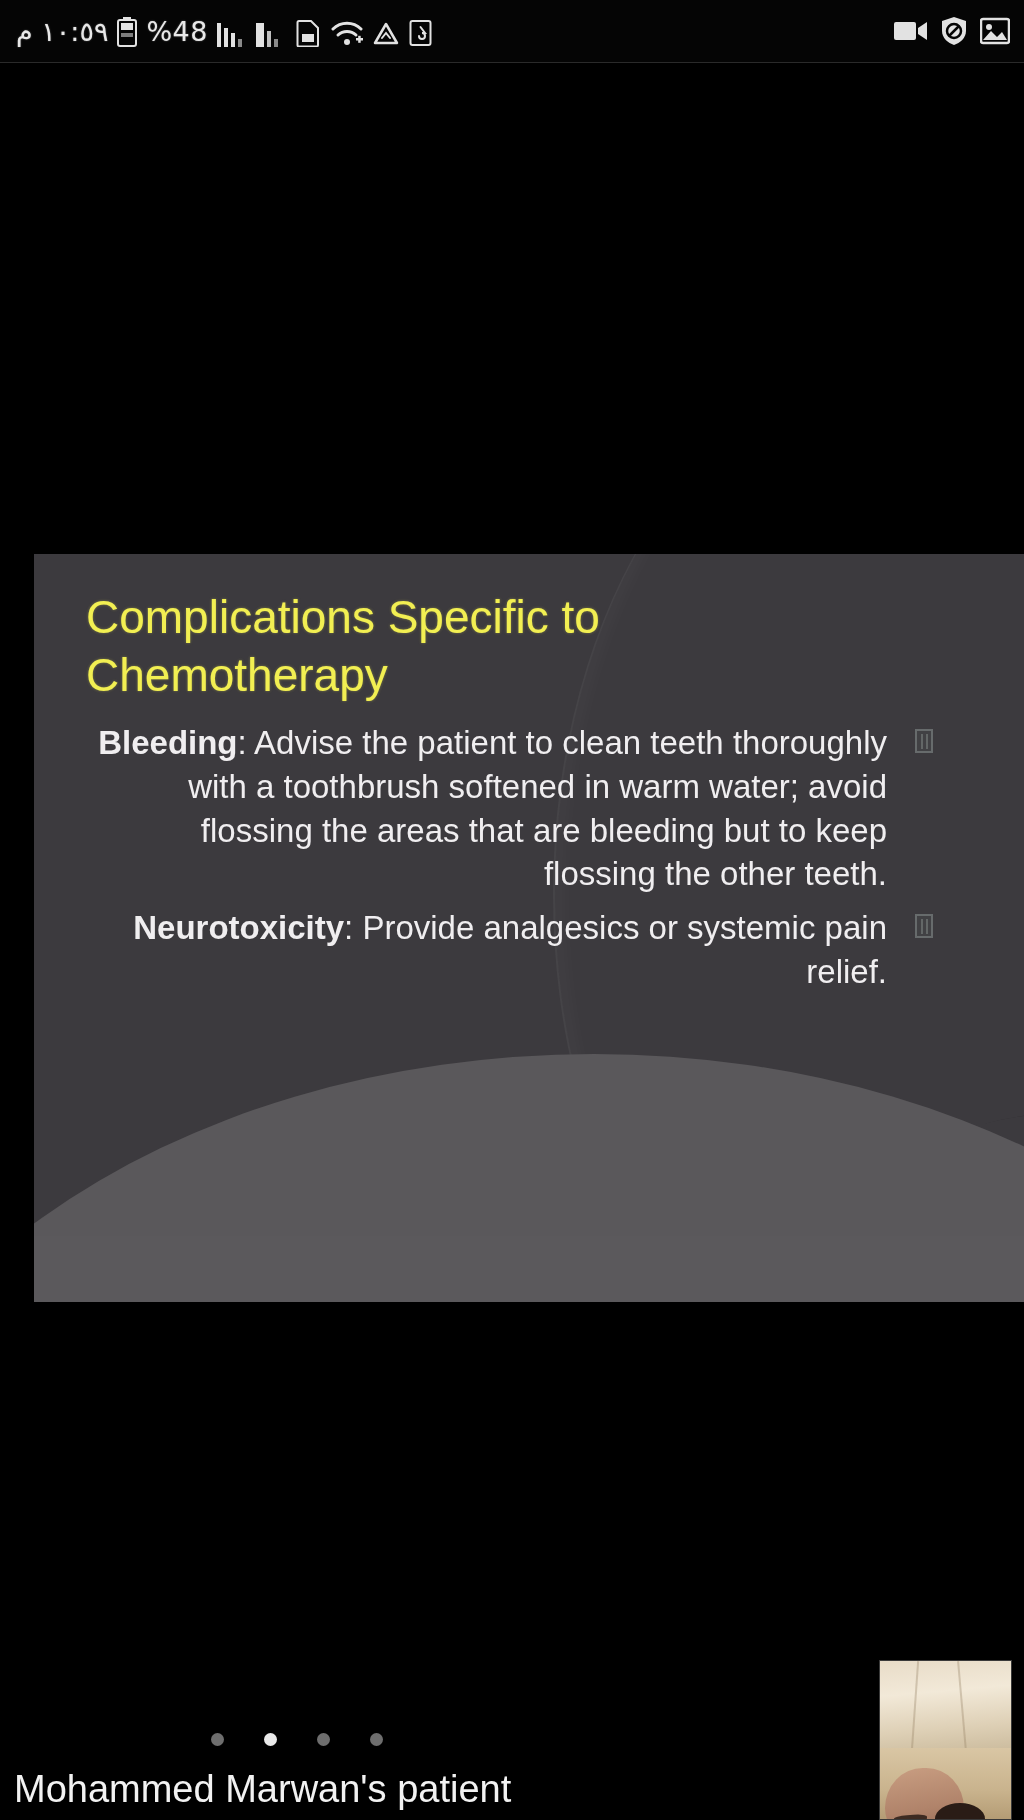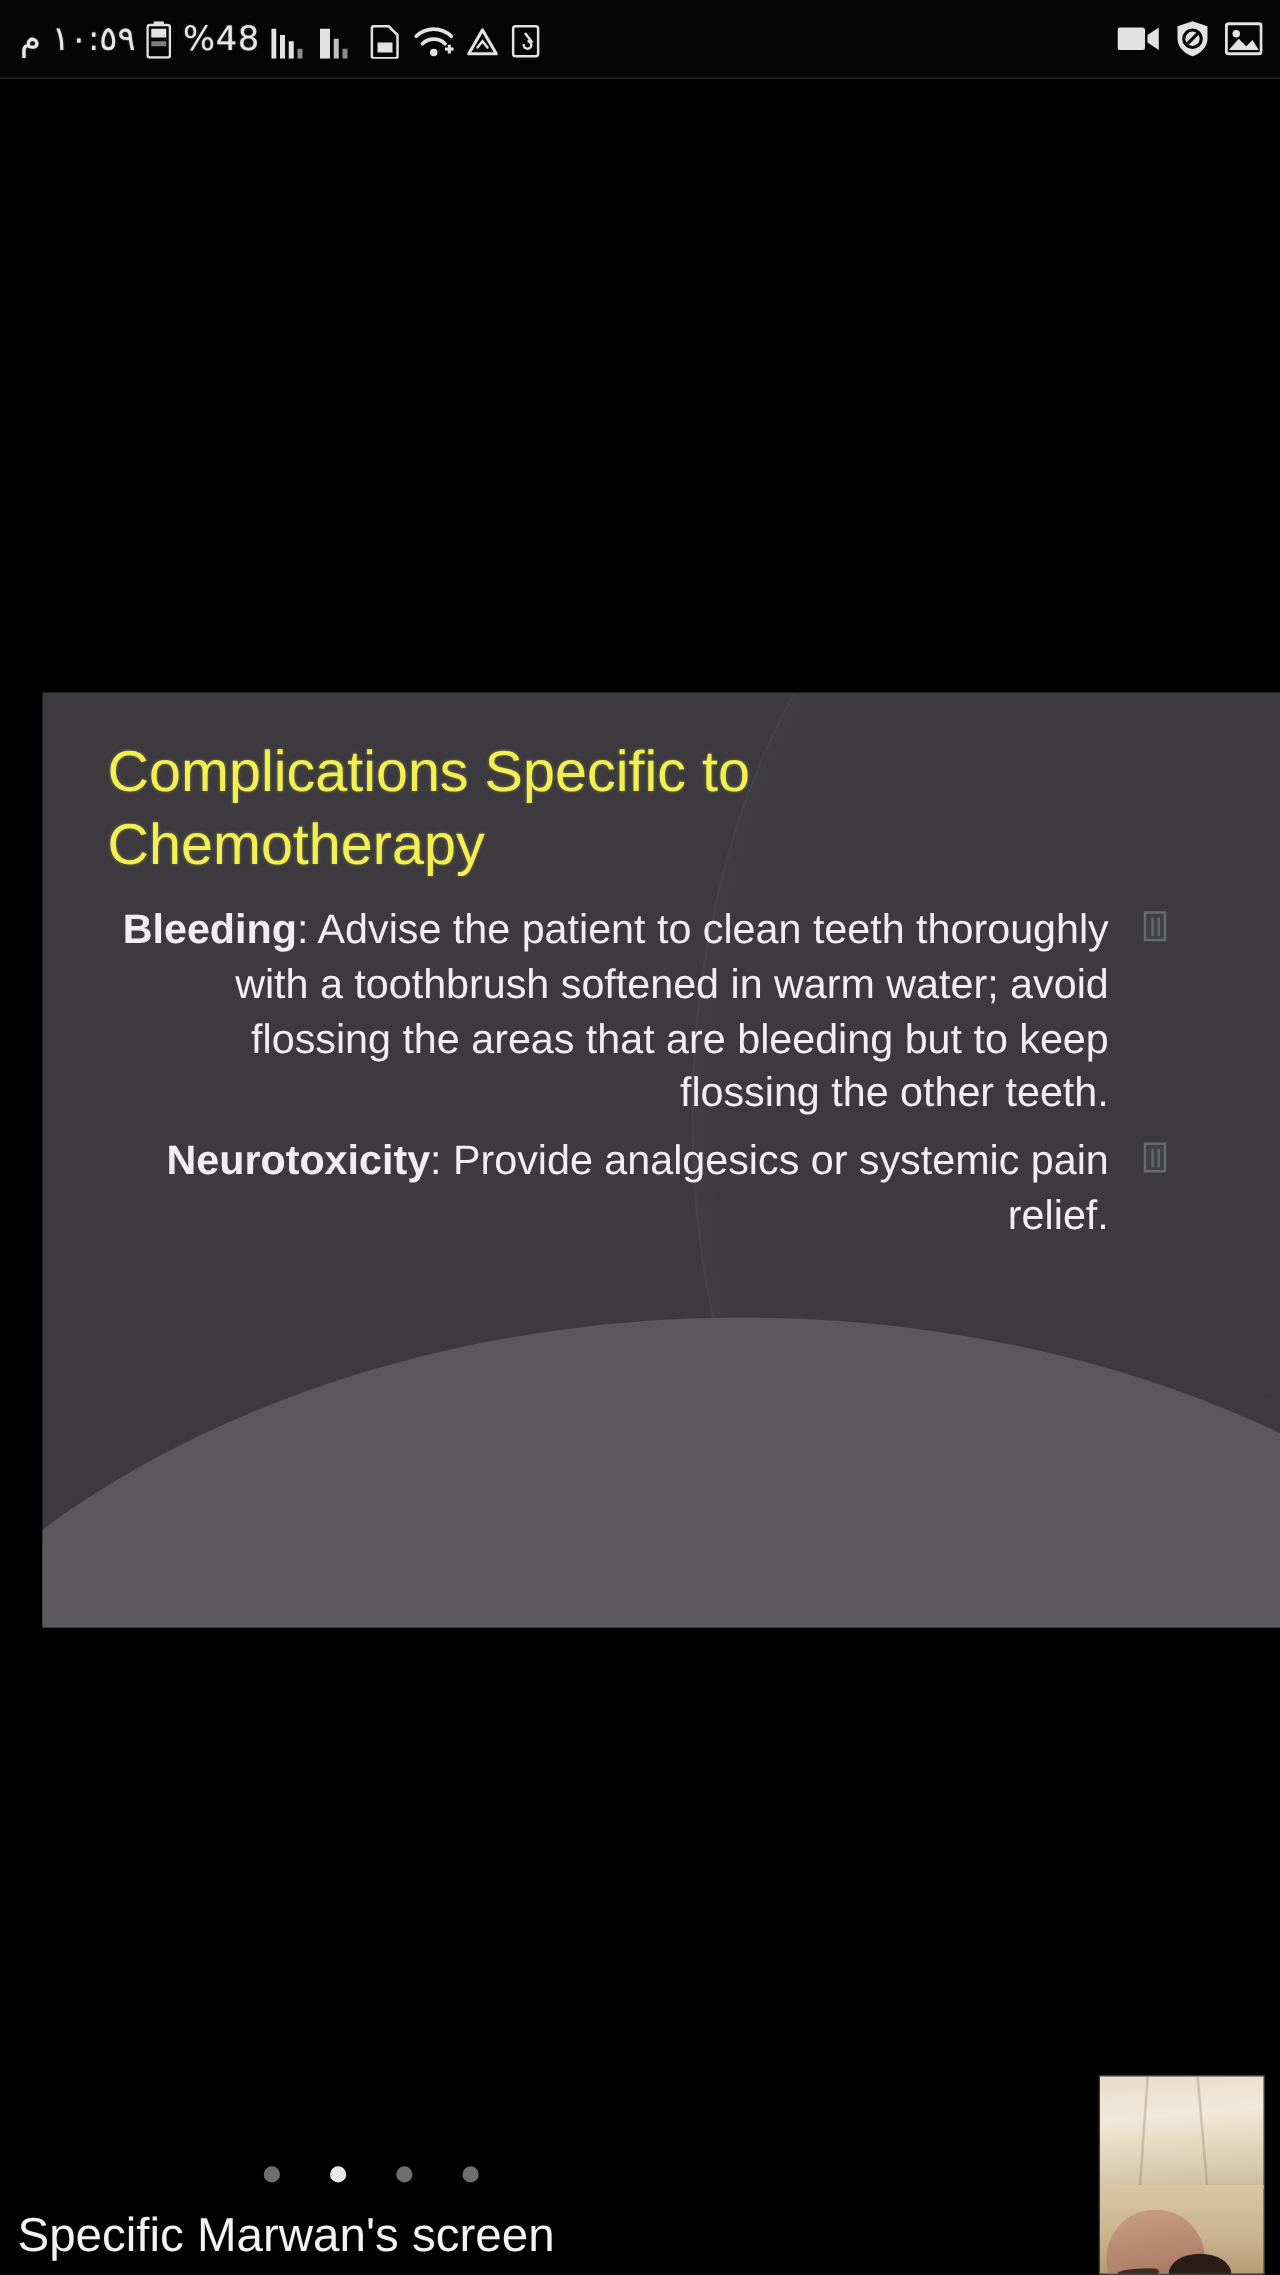--- a/index.html
+++ b/index.html
@@ -380,21 +380,21 @@
   </div>
 </div>
 
 <div id="page-dots">
   <span class="dot"></span>
   <span class="dot active"></span>
   <span class="dot"></span>
   <span class="dot"></span>
 </div>
 
-<div id="screen-label">Specific Marwan's screen</div>
+<div id="screen-label">Mohammed Marwan's patient</div>
 
 <div id="self-video">
   <div class="ceiling"></div>
   <div class="wall"></div>
   <div class="face">
     <div class="brow"></div>
   </div>
   <div class="hair"></div>
 </div>
 

